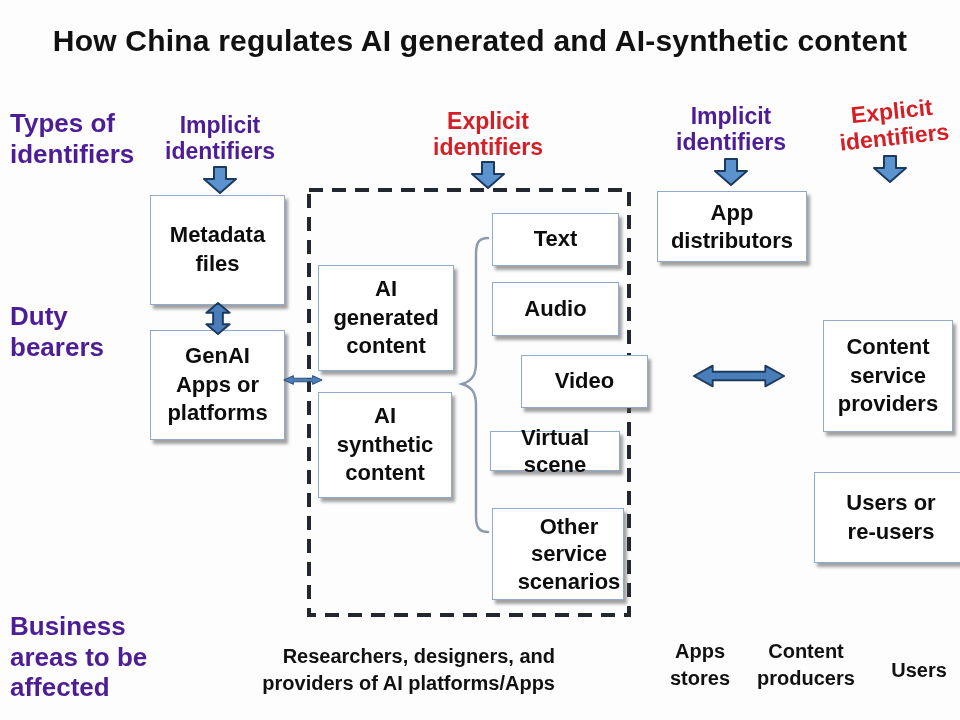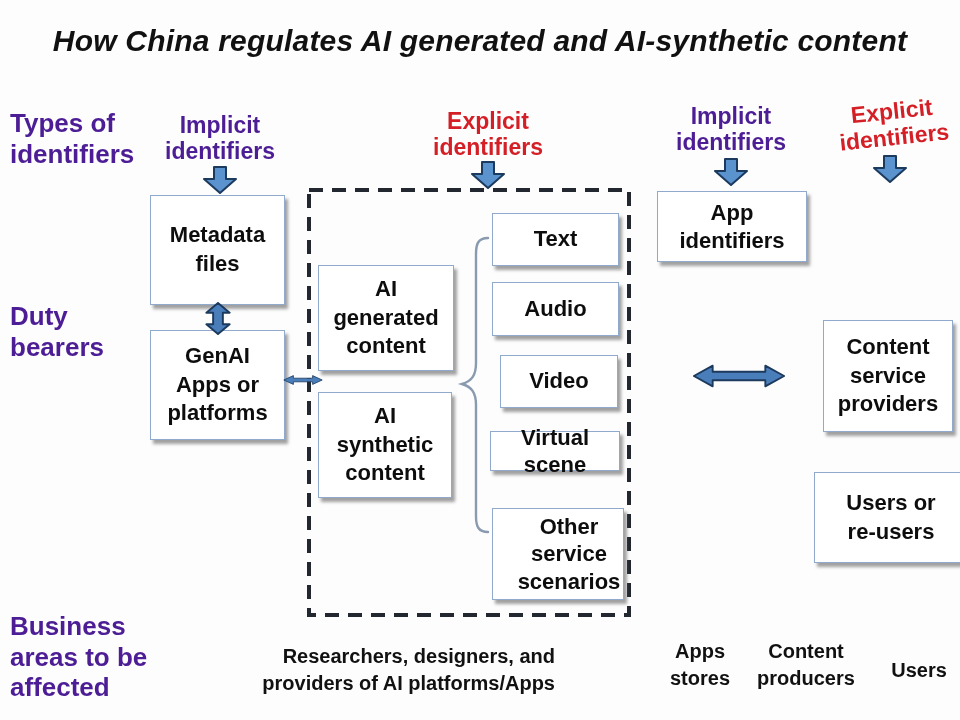--- a/index.html
+++ b/index.html
@@ -14,21 +14,20 @@
   .abs { position: absolute; }
   .pre { white-space: pre-line; }
 
   .title {
     left: 0; right: 0; top: 24px;
     text-align: center;
     font-size: 30px;
     font-weight: bold;
     color: #111;
     letter-spacing: 0.2px;
-    font-style: italic;
   }
 
   .row-label {
     font-size: 26px;
     font-weight: bold;
     line-height: 1.18;
     color: #4c1d95;
   }
 
   .id-label {
@@ -149,29 +148,29 @@
 <div class="abs box pre" style="left:318px; top:392px; width:134px; height:106px;">AI
 synthetic
 content</div>
 
 <svg class="abs" style="left:455px; top:235px;" width="40" height="300" viewBox="0 0 40 300">
   <path class="brace-path" d="M33,3 C23,3 21,9 21,19 L21,128 C21,140 17,146 7,149 C17,152 21,158 21,170 L21,281 C21,291 23,297 33,297"></path>
 </svg>
 
 <div class="abs box pre" style="left:492px; top:213px; width:127px; height:53px;">Text</div>
 <div class="abs box pre" style="left:492px; top:282px; width:127px; height:54px;">Audio</div>
-<div class="abs box pre" style="left:500px; top:355px; width:118px; height:53px;">Video</div>
+<div class="abs box pre" style="left:521px; top:355px; width:127px; height:53px;">Video</div>
 <div class="abs box pre" style="left:490px; top:431px; width:130px; height:40px; line-height:1.25;">Virtual
 scene</div>
 <div class="abs box pre" style="left:492px; top:508px; width:132px; height:92px; line-height:1.25;padding-left:22px;">Other
 service
 scenarios</div>
 
 <div class="abs box pre" style="left:657px; top:191px; width:150px; height:71px; line-height:1.25;">App
-identifiers</div>
+distributors</div>
 
 <svg class="abs" style="left:692px; top:362px;" width="94" height="28" viewBox="0 0 100 28">
   <polygon class="arrow-shape" points="2,14 22,3 22,9.5 78,9.5 78,3 98,14 78,25 78,18.5 22,18.5 22,25"></polygon>
 </svg>
 
 <div class="abs box pre" style="left:823px; top:320px; width:130px; height:112px;">Content
 service
 providers</div>
 <div class="abs box pre" style="left:814px; top:472px; width:154px; height:91px;">Users or
 re-users</div>

